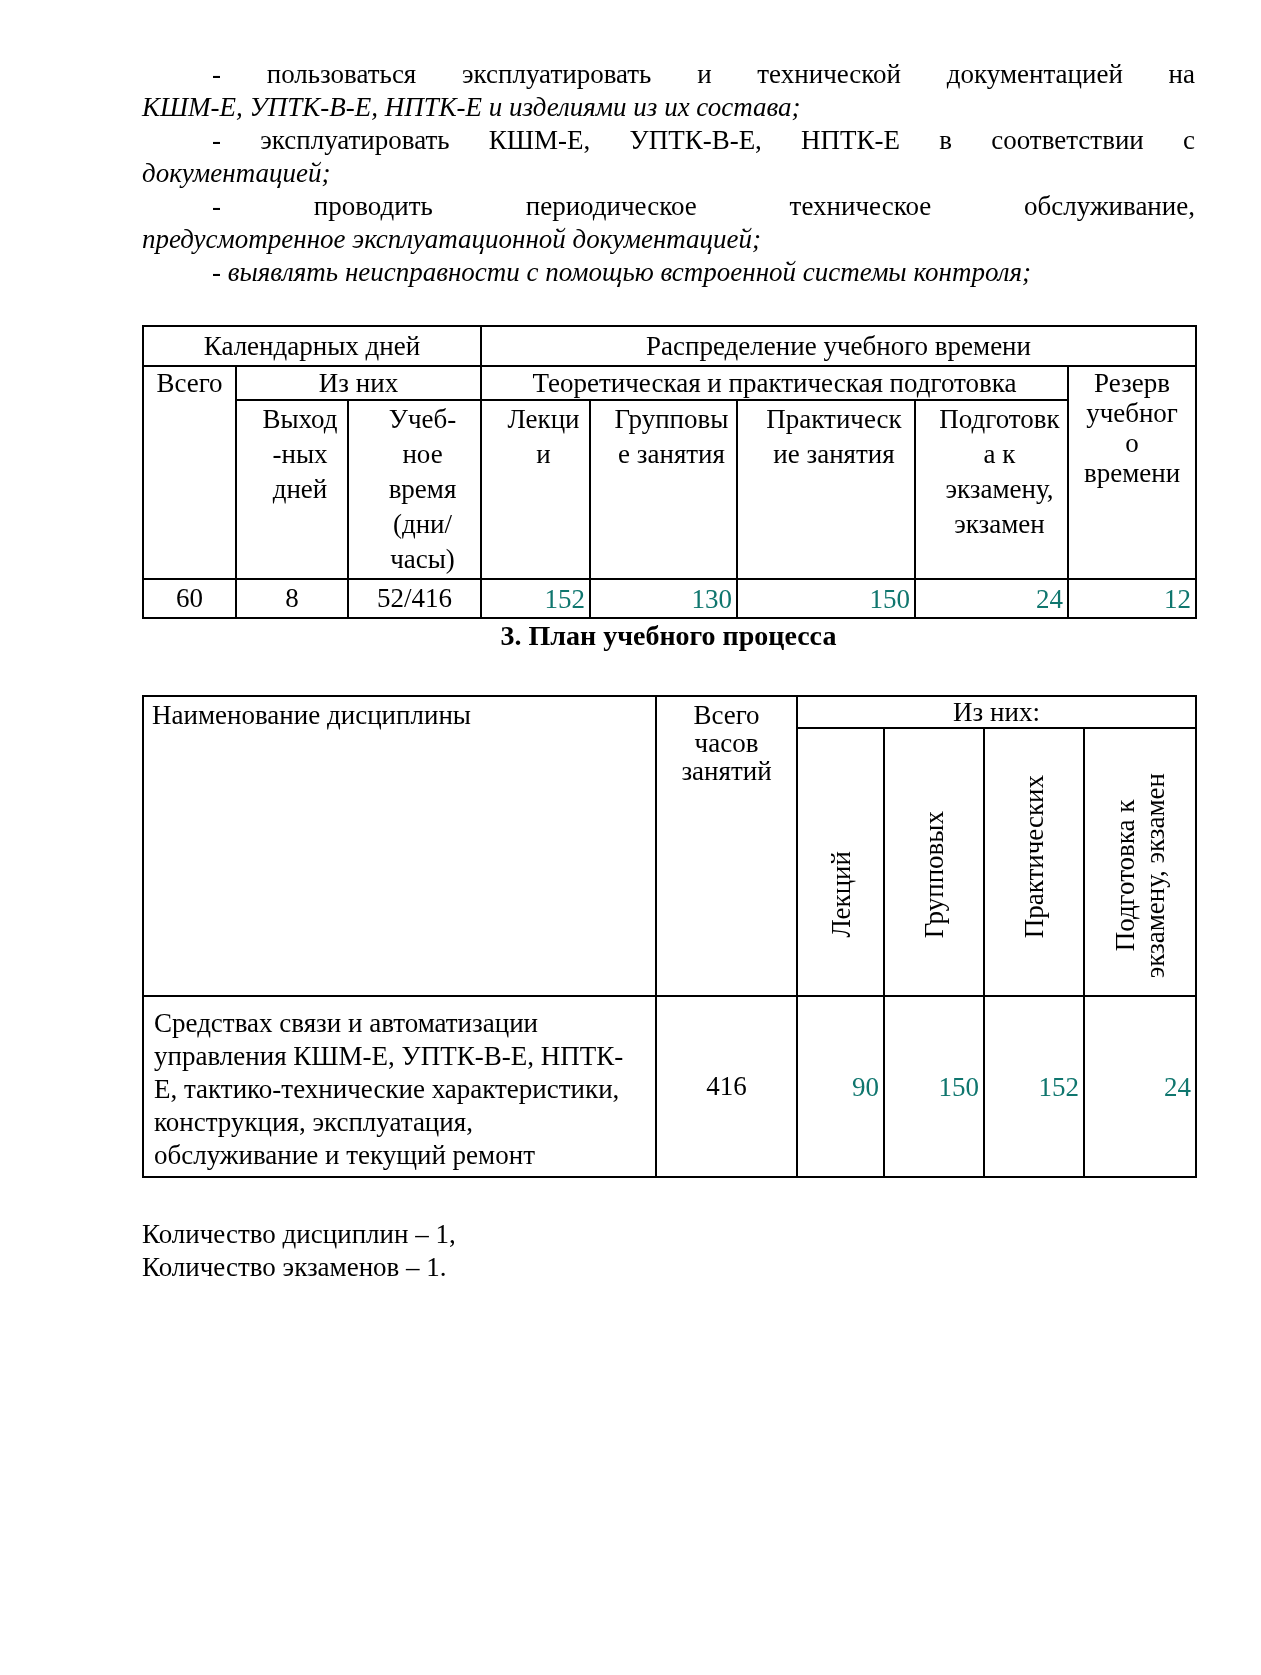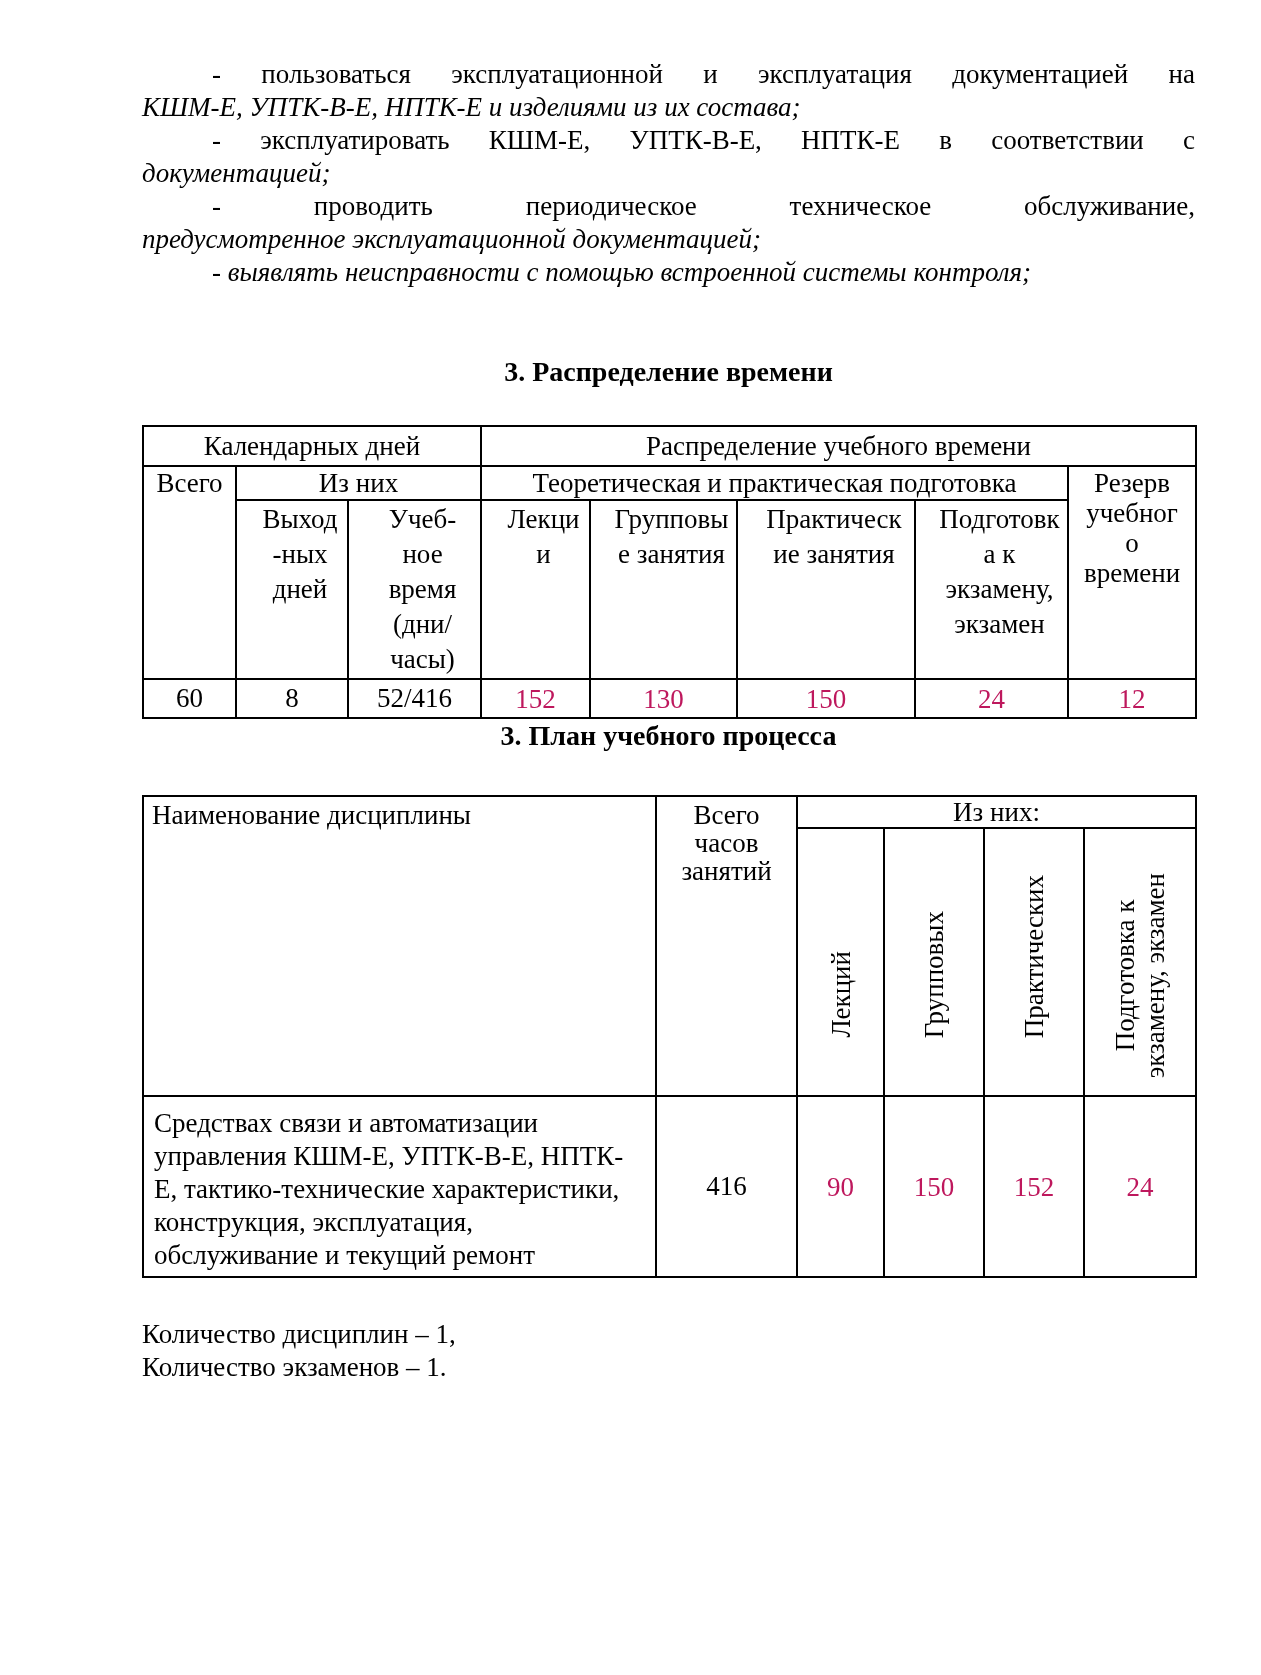--- a/index.html
+++ b/index.html
@@ -29,21 +29,21 @@
 
   
   #time-table { margin-top: 36px; }
   #time-table tr.r1 { height: 40px; }
   #time-table tr.r2 { height: 34px; }
   #time-table tr.r3 { height: 178px; }
   #time-table tr.r4 { height: 37px; }
   #time-table tr.r1 td, #time-table tr.r2 td { line-height: 30px; }
   #time-table td.topcell { vertical-align: top; }
   #time-table tr.r3 td { vertical-align: top; padding-left: 20px; }
-  td.val { color: #be185d; line-height: 30px; vertical-align: middle; }
+  td.val { color: #0f766e; line-height: 30px; vertical-align: middle; text-align: right; }
 
   
   #plan-table { margin-top: 42px; }
   #plan-table tr.h1 { height: 32px; }
   #plan-table tr.h2 { height: 268px; }
   #plan-table tr.body { height: 174px; }
   #plan-table tr.h1 td { line-height: 28px; }
   #plan-table td.name-head { text-align: left; vertical-align: top; padding: 4px 8px; white-space: normal; line-height: 33px; margin-top: 38px; }
   #plan-table td.total-head { vertical-align: top; line-height: 33px; padding-top: 4px; }
   #plan-table td.vcell { vertical-align: bottom; padding-bottom: 48px; }
@@ -55,36 +55,35 @@
 
   .footer { margin-top: 40px; line-height: 33px; }
   .footer p { text-align: left; }
 </style>
 </head>
 <body>
 
 <div class="content">
 
   <p class="para">
-    <span class="pline first">- пользоваться эксплуатационной и эксплуатация документацией на</span>
+    <span class="pline first">- пользоваться эксплуатировать и технической документацией на</span>
     <span class="pline last">КШМ-Е, УПТК-В-Е, НПТК-Е и изделиями из их состава;</span>
   </p>
   <p class="para">
     <span class="pline first">- эксплуатировать КШМ-Е, УПТК-В-Е, НПТК-Е в соответствии с</span>
     <span class="pline last">документацией;</span>
   </p>
   <p class="para">
     <span class="pline first">- проводить периодическое техническое обслуживание,</span>
     <span class="pline last">предусмотренное эксплуатационной документацией;</span>
   </p>
   <p class="para">
     <span class="pline first last">- выявлять неисправности с помощью встроенной системы контроля;</span>
   </p>
 
-  <h2 class="title" id="title1">3. Распределение времени</h2>
 
   <table id="time-table">
     <colgroup>
       <col style="width:93px">
         <col style="width:112px">
         <col style="width:133px">
       <col style="width:109px">
         <col style="width:147px">
         <col style="width:178px">
       <col style="width:153px">

